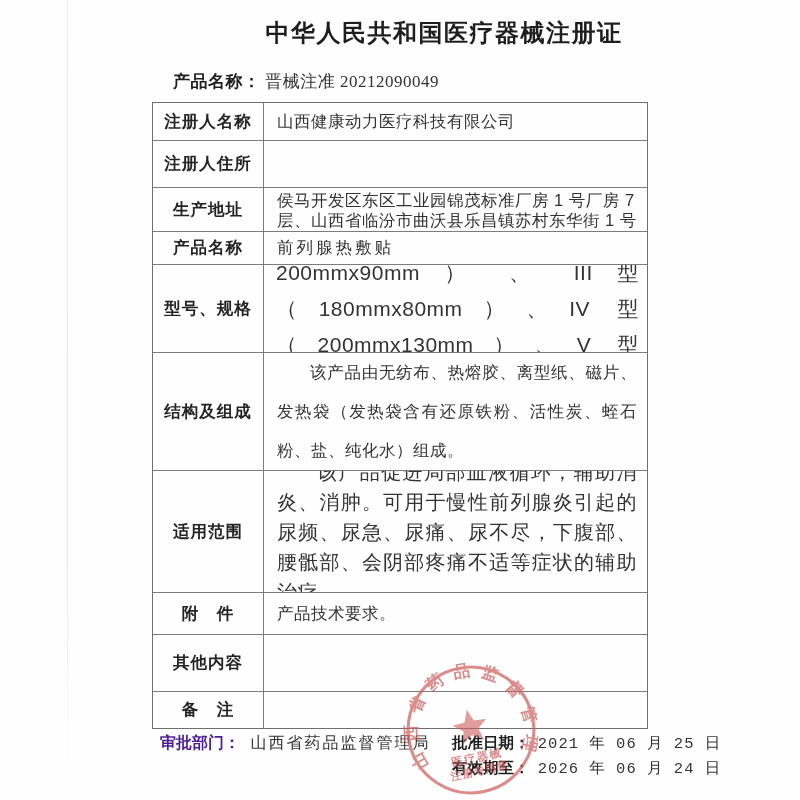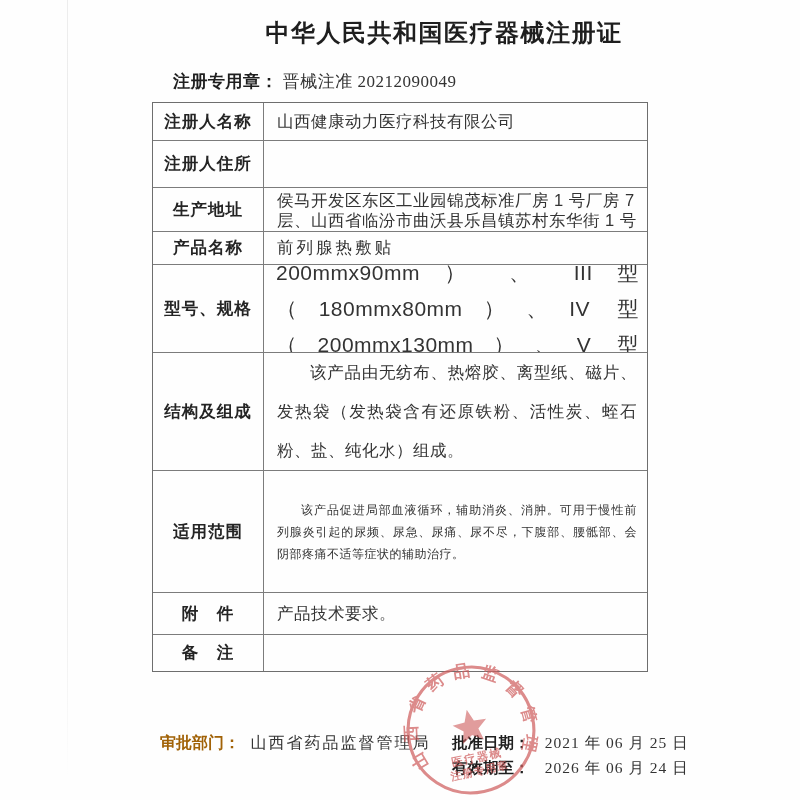--- a/index.html
+++ b/index.html
@@ -35,50 +35,50 @@
     flex:1;min-width:0;font-family:Liberation Sans, sans-serif;font-size:16.5px;color:#333;
     padding:0 10px 0 13px;display:flex;align-items:center;overflow:hidden;letter-spacing:0.5px;
   }
   .cv p{margin:0;width:100%;}
   .r1{height:37px}.r2{height:47px}.r3{height:44px}.r4{height:33px}.r5{height:88px}
   .r6{height:118px}.r7{height:122px}.r8{height:42px}.r9{height:57px}.r10{height:37px}
   .r3 .cv{line-height:20px;}
   .r4 .cv{letter-spacing:3px;}
   .r5 .cv{line-height:36px;font-size:21px;text-align:justify;padding:0 8px 0 12px;letter-spacing:0.5px;}
   .r6 .cv p{line-height:39px;text-indent:2em;text-align:justify;}
-  .r7 .cv p{line-height:22px;text-indent:2em;text-align:justify;font-size:12px;}
+  .r7 .cv p{line-height:30px;text-indent:2em;text-align:justify;font-size:20px;}
 
   .f-dept{position:absolute;left:160px;top:733px;font-size:16px;white-space:nowrap;}
-  .f-dept .lbl{font-weight:bold;color:#a16207;}
+  .f-dept .lbl{font-weight:bold;color:#4c1d95;}
   .f-dept .val{font-family:"Liberation Serif",serif;letter-spacing:2px;margin-left:6px;}
   .f-date1{position:absolute;left:452px;top:733px;font-size:15.5px;white-space:nowrap;}
   .f-date2{position:absolute;left:452px;top:758px;font-size:15.5px;white-space:nowrap;}
   .f-date1 .lbl,.f-date2 .lbl{font-weight:bold;color:#1f1f1f;}
-  .f-date1 .val,.f-date2 .val{font-family:Liberation Serif, serif;letter-spacing:1px;margin-left:11px;}
+  .f-date1 .val,.f-date2 .val{font-family:Liberation Mono, monospace;letter-spacing:1px;margin-left:4px;}
 
   .seal{
     position:absolute;left:402px;top:661px;width:138px;height:138px;
     transform:rotate(-12deg);opacity:0.72;pointer-events:none;
   }
   .seal circle{fill:none;stroke:#cf5f5f;stroke-width:3;}
   .seal text{fill:#cf5f5f;}
   .seal .ring{font-size:16px;font-weight:bold;font-family:"Liberation Serif",serif;}
   .seal .ctr1{font-size:11px;letter-spacing:1.5px;text-anchor:middle;font-weight:bold;}
   .seal .ctr2{font-size:10.5px;letter-spacing:1px;text-anchor:middle;font-weight:bold;}
   .seal .star{fill:#cf5f5f;opacity:0.85;}
 </style>
 </head>
 <body>
 
 <div class="paper-edge"></div>
 
 <div class="title">中华人民共和国医疗器械注册证</div>
 
 <div class="certline">
-  <span class="lbl">注册专用章：</span>
+  <span class="lbl">产品名称：</span>
   <span class="val">晋械注准 20212090049</span>
 </div>
 
 <div class="regtable">
   <div class="trow r1">
     <div class="cl">注册人名称</div>
     <div class="cv">
         <p>山西健康动力医疗科技有限公司</p>
       </div>
   </div>
@@ -114,20 +114,26 @@
     <div class="cv">
         <p>该产品促进局部血液循环，辅助消炎、消肿。可用于慢性前列腺炎引起的尿频、尿急、尿痛、尿不尽，下腹部、腰骶部、会阴部疼痛不适等症状的辅助治疗。</p>
       </div>
   </div>
   <div class="trow r8">
     <div class="cl">附　件</div>
     <div class="cv">
         <p>产品技术要求。</p>
       </div>
   </div>
+  <div class="trow r9">
+    <div class="cl">其他内容</div>
+    <div class="cv">
+        <p></p>
+      </div>
+  </div>
   <div class="trow r10">
     <div class="cl">备　注</div>
     <div class="cv">
         <p></p>
       </div>
   </div>
 </div>
 
 <div class="f-dept">
   <span class="lbl">审批部门：</span>

